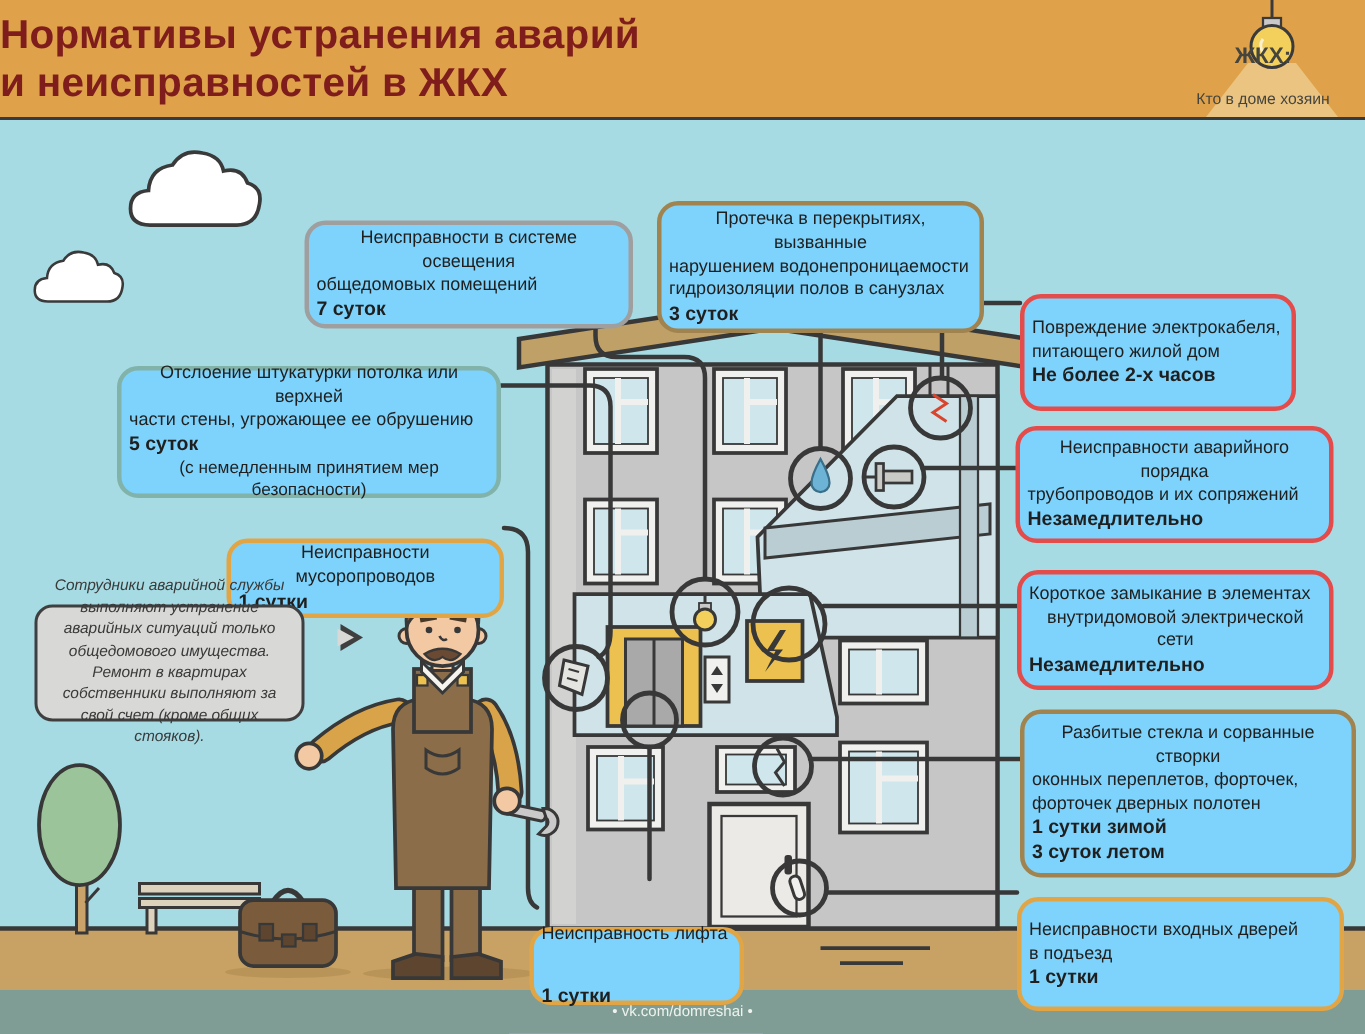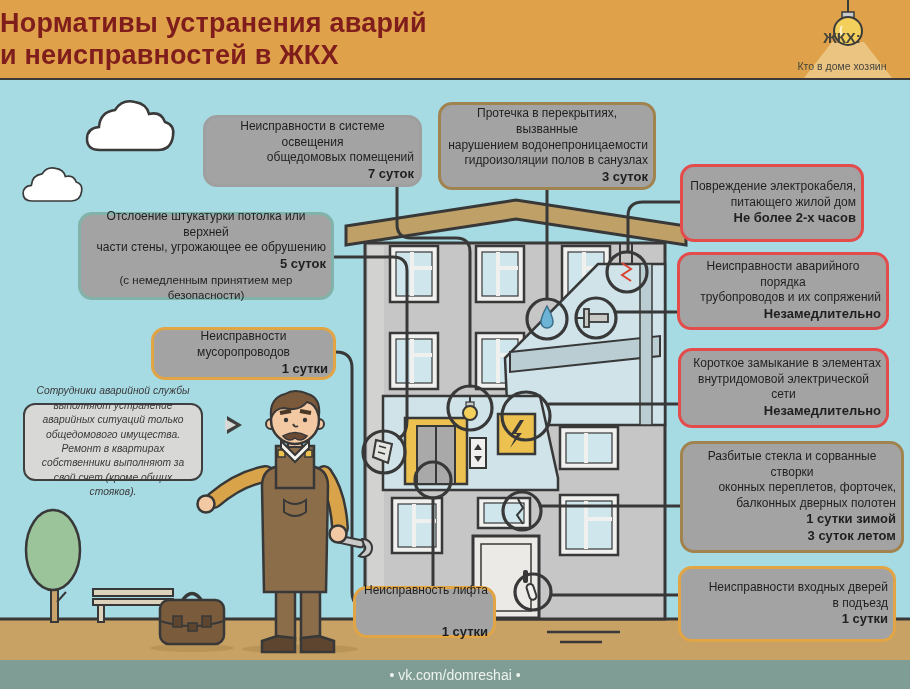--- a/index.html
+++ b/index.html
@@ -10,38 +10,38 @@
           border-bottom:2px solid #3a3a3a;z-index:5;}
   .title{position:absolute;top:7px;left:0;width:910px;text-align:left;color:#7f1d1d;
          font-weight:bold;font-size:27px;line-height:1.2;letter-spacing:.2px;}
   .logo{position:absolute;top:0;right:2px;width:132px;height:78px;text-align:center;color:#45453e;}
   .logo svg{position:absolute;top:0;left:0;}
   .logo-l1{position:absolute;top:29px;left:0;width:100%;font-weight:bold;font-size:15px;}
   .logo-l2{position:absolute;top:60px;left:0;width:100%;font-size:10.5px;}
   
   .scene{position:absolute;left:0;top:80px;z-index:1;}
   
-  .callout{position:absolute;z-index:10;background:#a3a3a3;border:3px solid #999;border-radius:14px;
-           box-sizing:border-box;display:flex;flex-direction:column;justify-content:center;align-items:flex-end;
-           text-align:center;color:#1f1f1f;padding:3px 5px;line-height:1.3;}
+  .callout{position:absolute;z-index:10;background:#7dd3fc;border:3px solid #999;border-radius:14px;
+           box-sizing:border-box;display:flex;flex-direction:column;justify-content:center;align-items:flex-start;
+           text-align:center;color:#1f1f1f;padding:3px 5px;line-height:1.3;margin-top:32px;}
   .c-line{font-size:12px;}
   .c-value{font-size:13px;font-weight:bold;line-height:1.3;}
   .c-note{font-size:11.5px;}
   
   .note-bubble{position:absolute;left:23px;top:403px;width:180px;height:78px;z-index:10;
                background:#d8d8d6;border:2px solid #3f3f3f;border-radius:12px;box-sizing:border-box;
                display:flex;align-items:center;justify-content:center;text-align:center;
                font-style:italic;font-size:10.3px;color:#3a3a3a;padding:4px 9px;line-height:1.4;}
   .note-tail-border{position:absolute;left:227px;top:416px;width:0;height:0;z-index:10;
                border-top:9px solid transparent;border-bottom:9px solid transparent;border-left:15px solid #3f3f3f;}
   .note-tail-fill{position:absolute;left:225px;top:419px;width:0;height:0;z-index:11;
                border-top:6px solid transparent;border-bottom:6px solid transparent;border-left:11px solid #d8d8d6;}
   
   .footer{position:absolute;left:0;bottom:0;width:910px;height:29px;background:#7f9d95;z-index:5;
-          display:flex;align-items:center;justify-content:center;color:#eef3ee;font-size:14px;}
+          display:flex;align-items:center;justify-content:center;color:#eef3ee;font-size:10px;}
 </style>
 </head>
 <body>
 
 <div class="stage">
 
   <div class="header">
     <div class="title">
       <div>Нормативы устранения аварий</div>
       <div>и неисправностей в ЖКХ</div>
@@ -321,21 +321,21 @@
 
   <div class="callout" style="left: 678px; top: 348px; width: 211px; height: 80px; border-color: rgb(228, 75, 75);">
     <div class="c-line">Короткое замыкание в элементах</div>
     <div class="c-line">внутридомовой электрической сети</div>
     <div class="c-value">Незамедлительно</div>
   </div>
 
   <div class="callout" style="left: 680px; top: 441px; width: 224px; height: 112px; border-color: rgb(161, 131, 79);">
     <div class="c-line">Разбитые стекла и сорванные створки</div>
     <div class="c-line">оконных переплетов, форточек,</div>
-    <div class="c-line">балконных дверных полотен</div>
+    <div class="c-line">форточек дверных полотен</div>
     <div class="c-value">1 сутки зимой</div>
     <div class="c-value">3 суток летом</div>
   </div>
 
   <div class="callout" style="left: 678px; top: 566px; width: 218px; height: 76px; border-color: rgb(226, 165, 69);">
     <div class="c-line">Неисправности входных дверей</div>
     <div class="c-line">в подъезд</div>
     <div class="c-value">1 сутки</div>
   </div>
 

